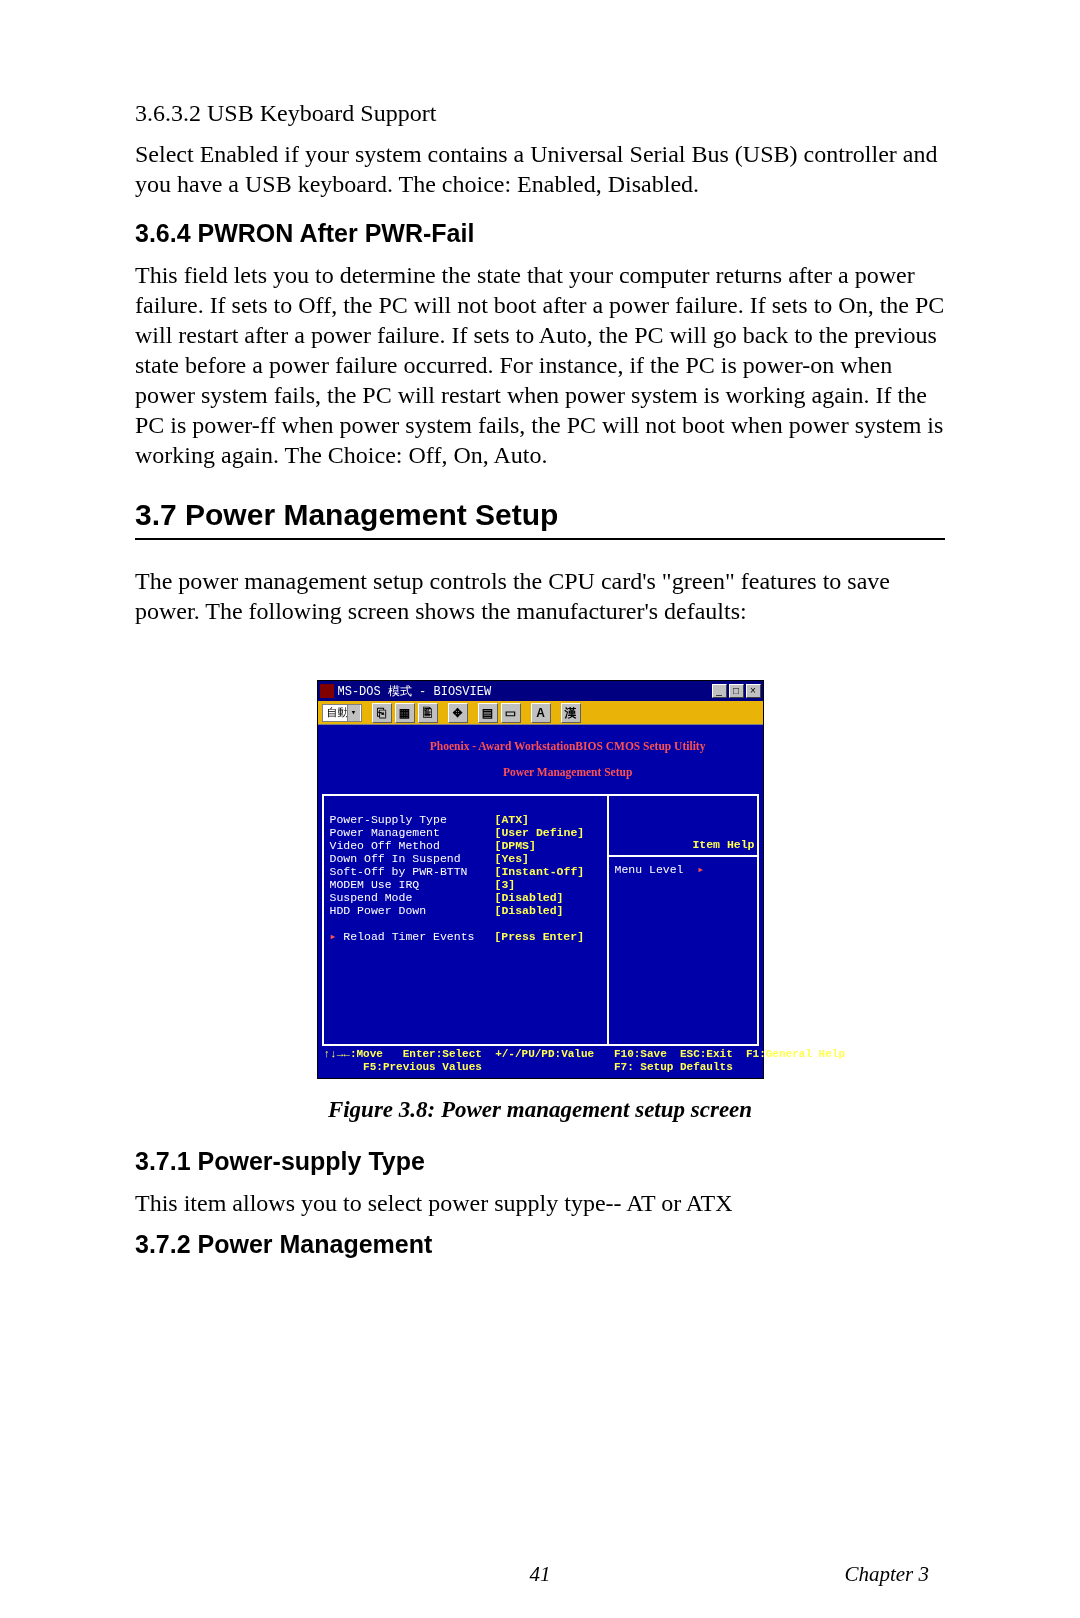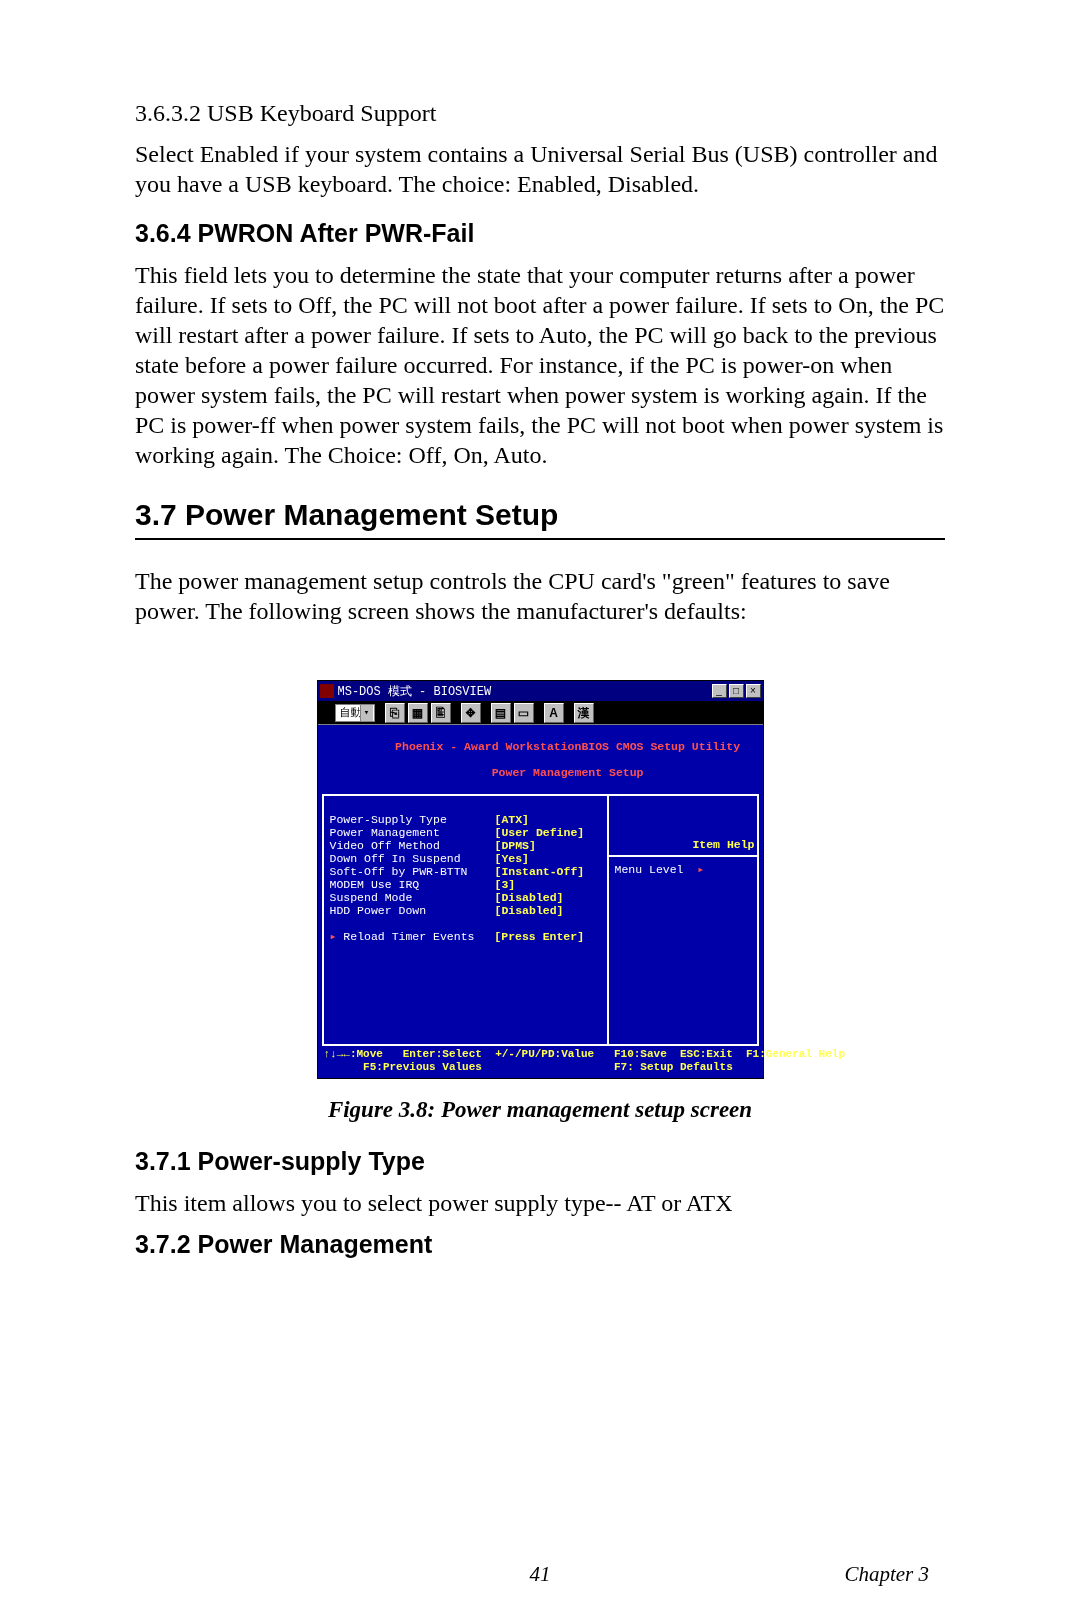--- a/index.html
+++ b/index.html
@@ -81,26 +81,26 @@
     border: 1px solid #fff;
     border-right-color: #404040;
     border-bottom-color: #404040;
     font-size: 10px;
     line-height: 11px;
     text-align: center;
     font-family: Arial, sans-serif;
     color: #000;
   }
   .bios-toolbar {
-    background: #000000;
+    background: #eab308;
     height: 24px;
     border-bottom: 1px solid #808080;
     display: flex;
     align-items: center;
-    padding: 2px 17px;
+    padding: 2px 4px;
     gap: 3px;
   }
   .tb-combo {
     height: 18px;
     background: #fff;
     border: 1px solid #808080;
     font-size: 11px;
     padding: 0 12px 0 4px;
     position: relative;
     display: flex;
@@ -138,21 +138,21 @@
     padding: 2px 4px 4px 4px;
     font-size: 11.5px;
     line-height: 13px;
   }
   .bios-head {
     color: #a80000;
     background: #0000a8;
     text-align: center;
     white-space: pre;
   }
-  .bios-head span { color: #ff5050; }
+  .bios-head span { color: #ff5050; font-family: Liberation Serif, serif; }
   .bios-head-line { color: #ff4040; font-weight: bold;}
   .bios-box {
     border: 2px double #fff;
     margin-top: 2px;
     display: flex;
     height: 252px;
   }
   .bios-left {
     flex: 1;
     padding: 4px 6px;

